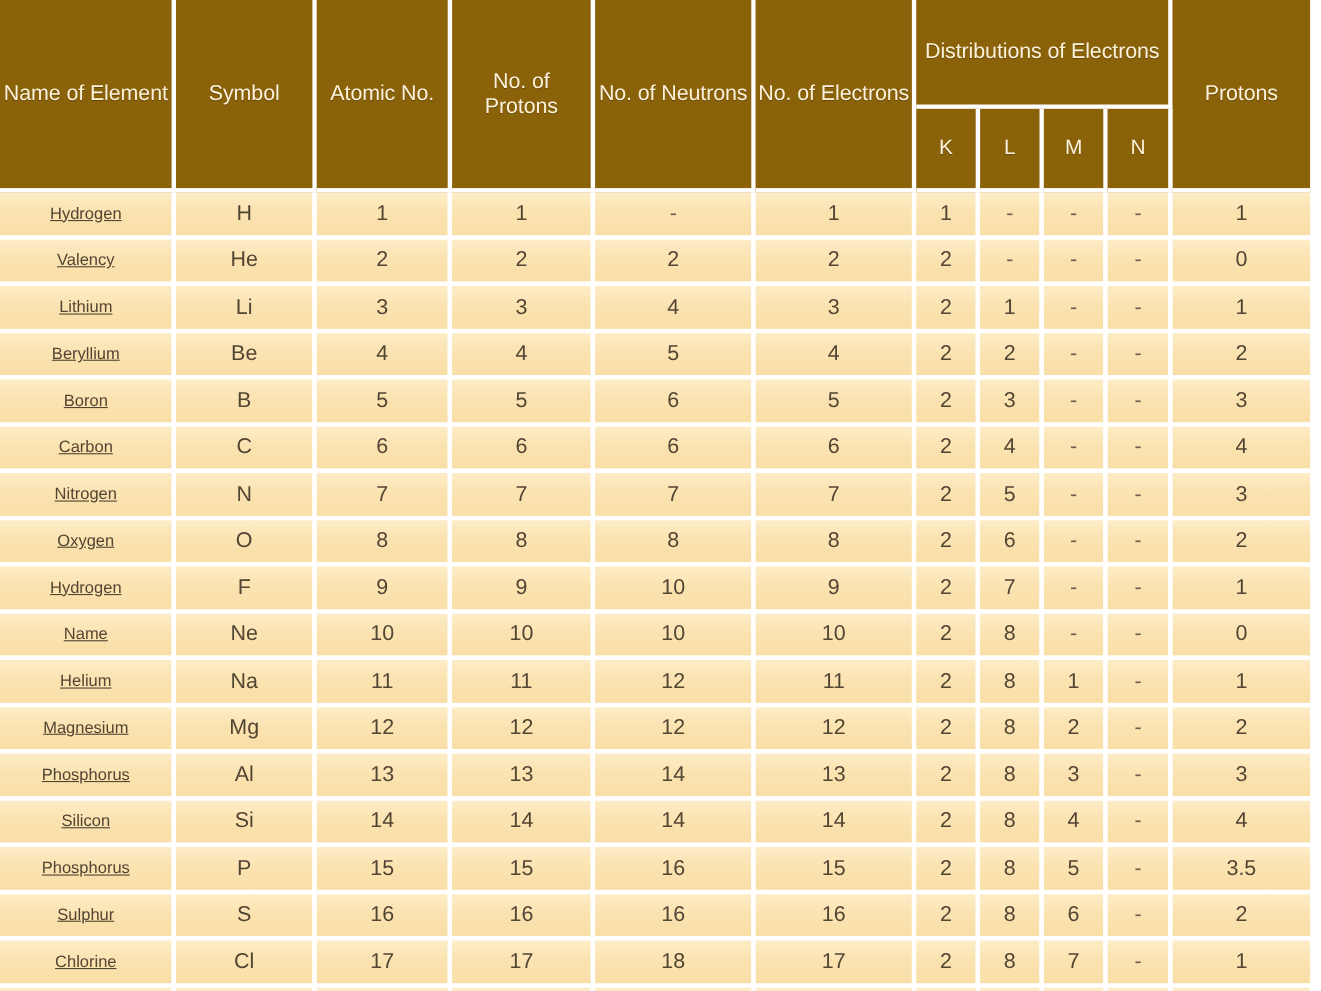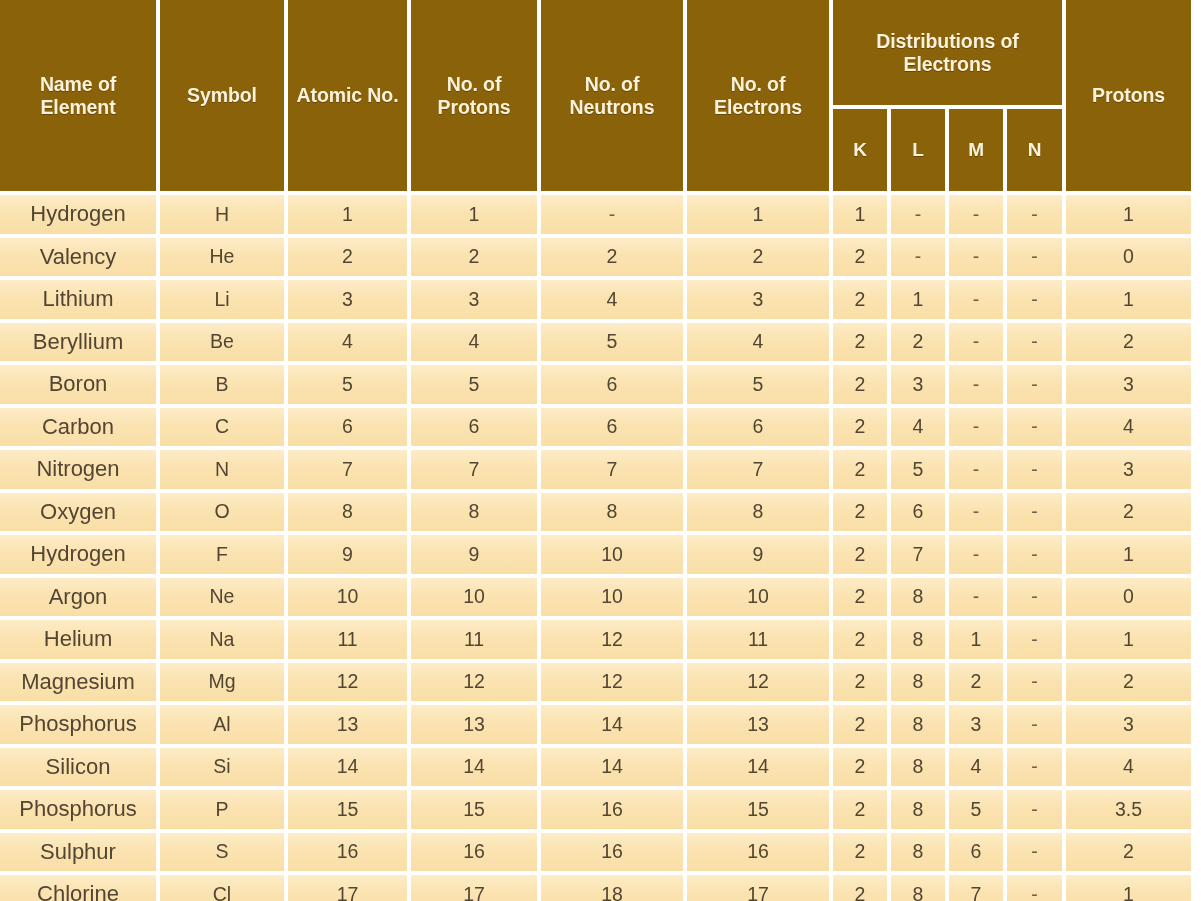--- a/index.html
+++ b/index.html
@@ -28,26 +28,26 @@
     border-spacing: 0;
     width: 1191px;
     table-layout: fixed;
     margin: 0;
   }
 
   
   th.hcell {
     background: #8a6209;
     color: #fdf3dc;
-    font-weight: bold;
+    font-weight: normal;
     font-size: 19.5px;
     line-height: 1.18;
     text-align: center;
     vertical-align: middle;
-    padding: 8px 2px;
+    padding: 3px 2px;
     border-right: 4px solid #ffffff;
     border-bottom: 4px solid #ffffff;
     letter-spacing: -0.1px;
     text-shadow: 0 1px 0 rgba(60,38,0,0.45);
   }
   th.hcell.last { border-right: 0; }
   th.tall { height: 159px; }
   th.top  { height: 89px; }
   th.sub  { height: 66px; font-size: 19px; }
 
@@ -59,21 +59,21 @@
     font-weight: normal;
     text-align: center;
     vertical-align: middle;
     height: 38.5px;
     padding: 0 2px;
     border-right: 4px solid #ffffff;
     border-bottom: 4px solid #ffffff;
     white-space: nowrap;
   }
   td.dcell.last { border-right: 0; }
-  td.dcell.name { font-size: 22px; }
+  td.dcell.name { font-size: 15px; text-decoration: underline; }
   td.dash { color: #6d604c; }
 
   
   col.c-name  { width: 160px; }
   col.c-sym   { width: 128px; }
   col.c-at    { width: 123px; }
   col.c-pro   { width: 130px; }
   col.c-neu   { width: 146px; }
   col.c-ele   { width: 146px; }
   col.c-k     { width: 58px; }
@@ -230,21 +230,21 @@
           <td class="dcell">9</td>
           <td class="dcell">10</td>
           <td class="dcell">9</td>
           <td class="dcell">2</td>
           <td class="dcell">7</td>
           <td class="dcell dash">-</td>
           <td class="dcell dash">-</td>
           <td class="dcell last">1</td>
         </tr>
         <tr>
-          <td class="dcell name">Argon</td>
+          <td class="dcell name">Name</td>
           <td class="dcell">Ne</td>
           <td class="dcell">10</td>
           <td class="dcell">10</td>
           <td class="dcell">10</td>
           <td class="dcell">10</td>
           <td class="dcell">2</td>
           <td class="dcell">8</td>
           <td class="dcell dash">-</td>
           <td class="dcell dash">-</td>
           <td class="dcell last">0</td>

